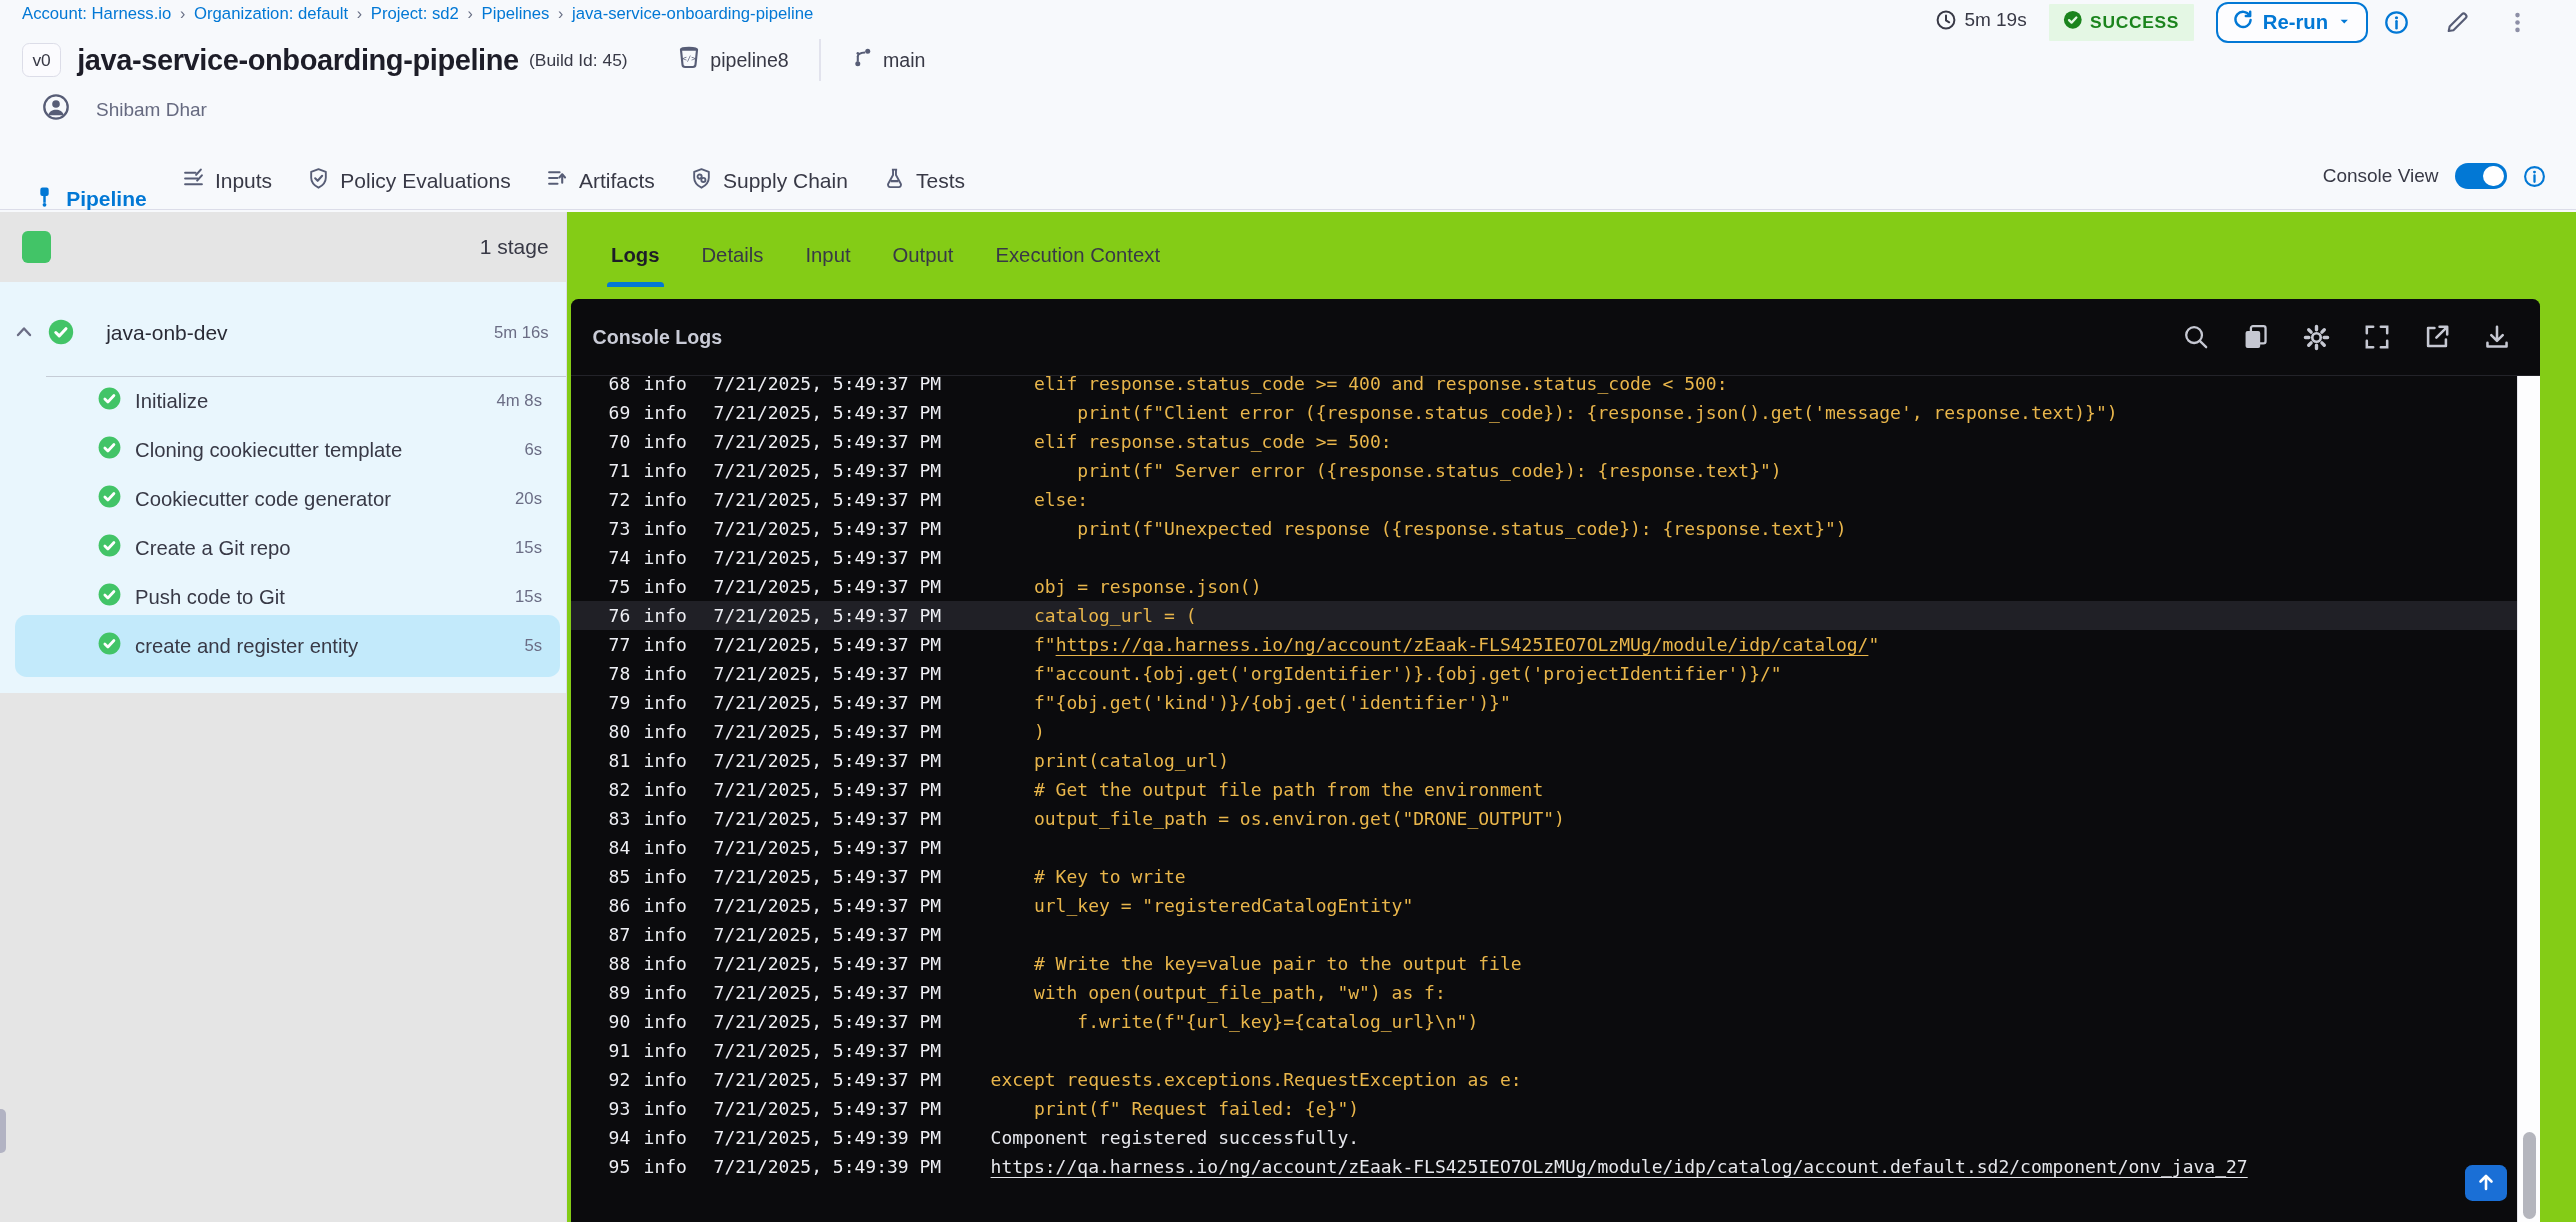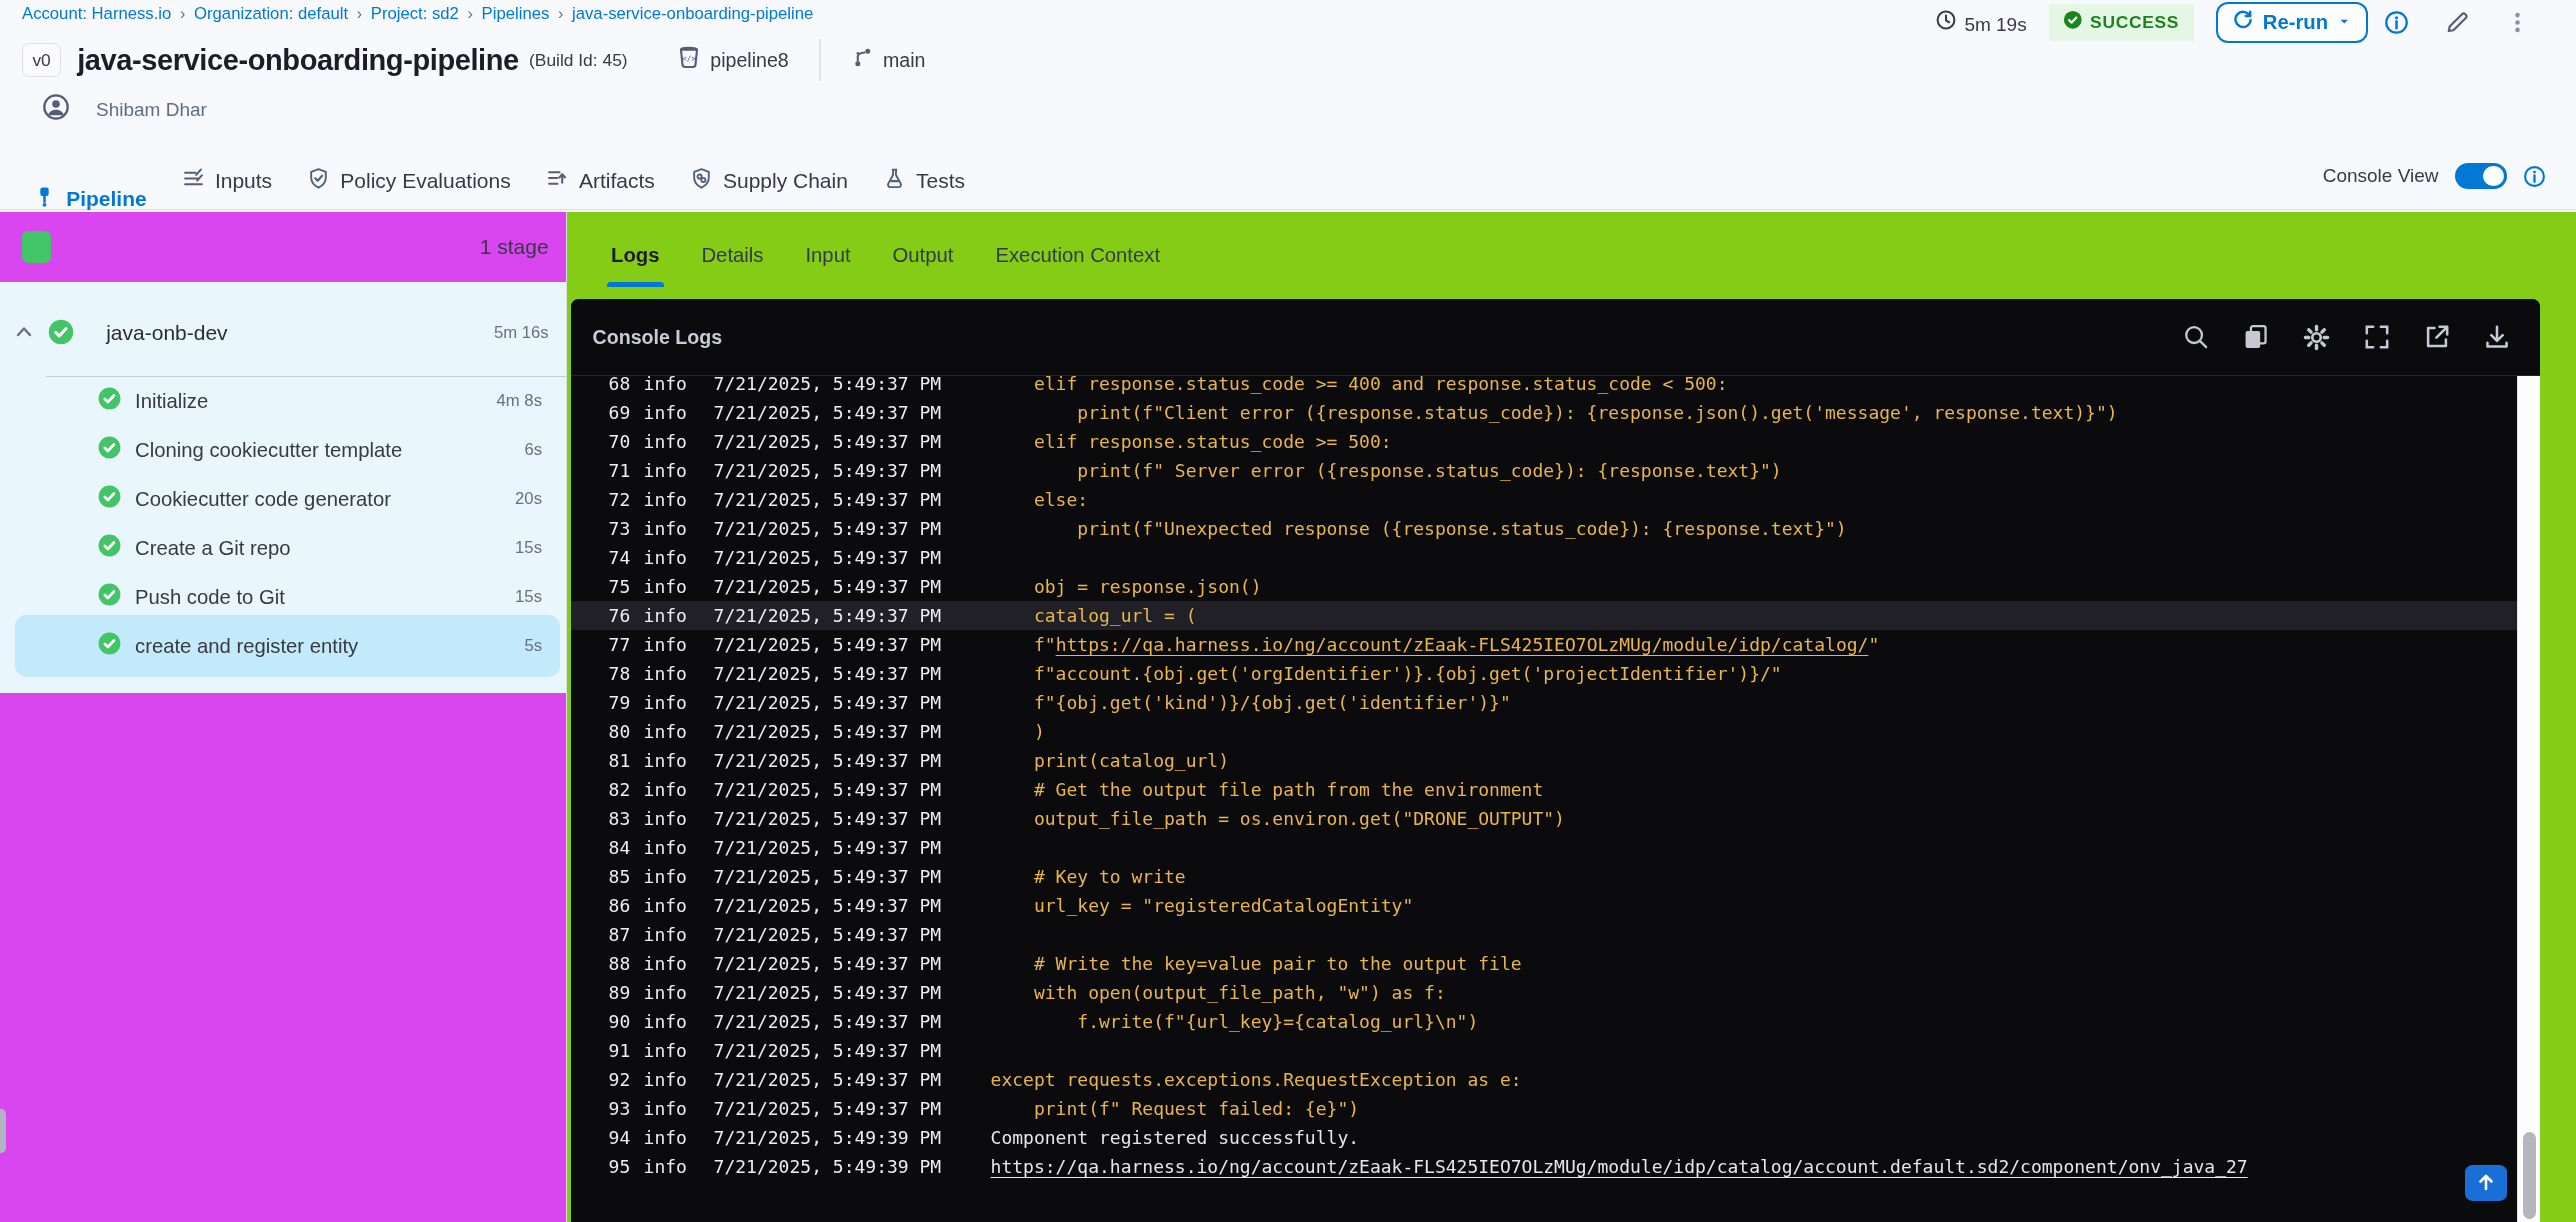--- a/index.html
+++ b/index.html
@@ -7,21 +7,21 @@
   .app { position:relative; width:2576px; height:1223px; overflow:hidden;
          background:#f7f9fc; font-family:"Liberation Sans", sans-serif; }
 
   
   .breadcrumb { position:absolute; top:4.4px; left:22px; font-size:16.7px; display:flex; align-items:center; }
   .crumb { color:#0278d5; text-decoration:none; cursor:pointer; }
   .sep { color:#697086; padding:0 8.7px; font-size:16px; }
 
   
   .top-meta { position:absolute; top:2.9px; right:46px; height:39px; display:flex; align-items:center; gap:22px; }
-  .duration { display:flex; align-items:flex-end; gap:7.3px; font-size:19px; color:#383946; }
+  .duration { display:flex; align-items:flex-start; gap:7.3px; font-size:19px; color:#383946; }
   .success-badge { display:flex; align-items:center; gap:7.3px; background:#e4f7e4; border-radius:1px;
                    padding:6.5px 14.5px; font-size:17.4px; font-weight:700; letter-spacing:0.7px; color:#1b841d; }
   .rerun { display:flex; align-items:center; gap:8.7px; border:2.2px solid #0278d5; border-radius:12px;
            padding:5.1px 14.5px; color:#0278d5; font-size:20.3px; font-weight:700; background:#fdfdff; cursor:pointer; }
   .icon-btn { display:flex; align-items:center; justify-content:center; cursor:pointer; }
 
   
   .title-row { position:absolute; top:39px; left:22px; display:flex; align-items:center; }
   .v-badge { border:1.5px solid #dcdde8; background:#fbfbfe; border-radius:7.3px; padding:5.1px 9.4px;
              font-size:17.4px; color:#383946; }
@@ -42,21 +42,21 @@
   .tab.active { color:#0278d5; font-weight:700;margin-top:36px; }
   .tab.active svg { color:#0278d5; }
   .tab.active::after { content:''; position:absolute; left:-4.4px; right:-4.4px; bottom:-17.4px; height:5.1px;
                        background:#0278d5; border-radius:3.6px 3.6px 0 0; }
   .console-view { position:absolute; right:30.5px; top:163px; display:flex; align-items:center; gap:16px; }
   .cv-label { font-size:19px; color:#383946; }
   .toggle { width:52px; height:26px; border-radius:13px; background:#0278d5; position:relative; cursor:pointer; }
   .toggle .knob { position:absolute; right:2.9px; top:2.9px; width:20.3px; height:20.3px; border-radius:50%; background:#fff; }
 
   
-  .sidebar { position:absolute; left:0; top:212px; width:566px; bottom:0; background:#d946ef; }
+  .sidebar { position:absolute; left:0; top:212px; width:566px; bottom:0; background:#e5e5e5; }
   .stage-header { position:relative; height:70px; }
   .stage-square { position:absolute; left:22px; top:19px; width:29px; height:32px; border-radius:5.8px; background:#42c467; }
   .stage-count { position:absolute; right:17.4px; top:50%; transform:translateY(-50%); font-size:21px; color:#383946; }
   .stage-block { position:absolute; left:0; right:0; top:70px; height:411px; background:#e9f6fd; }
   .stage-row { height:94px; padding:7.3px 17.4px 0 13px; display:flex; align-items:center; gap:11.6px; cursor:pointer; }
   .stage-name { font-size:21px; color:#2a2b36; margin-left:20px; }
   .stage-dur { margin-left:auto; font-size:16.7px; color:#6b6d85; }
   .stage-divider { height:0.7px; background:#c5ccd6; margin-left:46px; }
   .step { position:relative; height:49px; display:flex; align-items:center; gap:13px;
           padding-left:97px; padding-right:24px; font-size:20.3px; color:#383946; cursor:pointer; }

